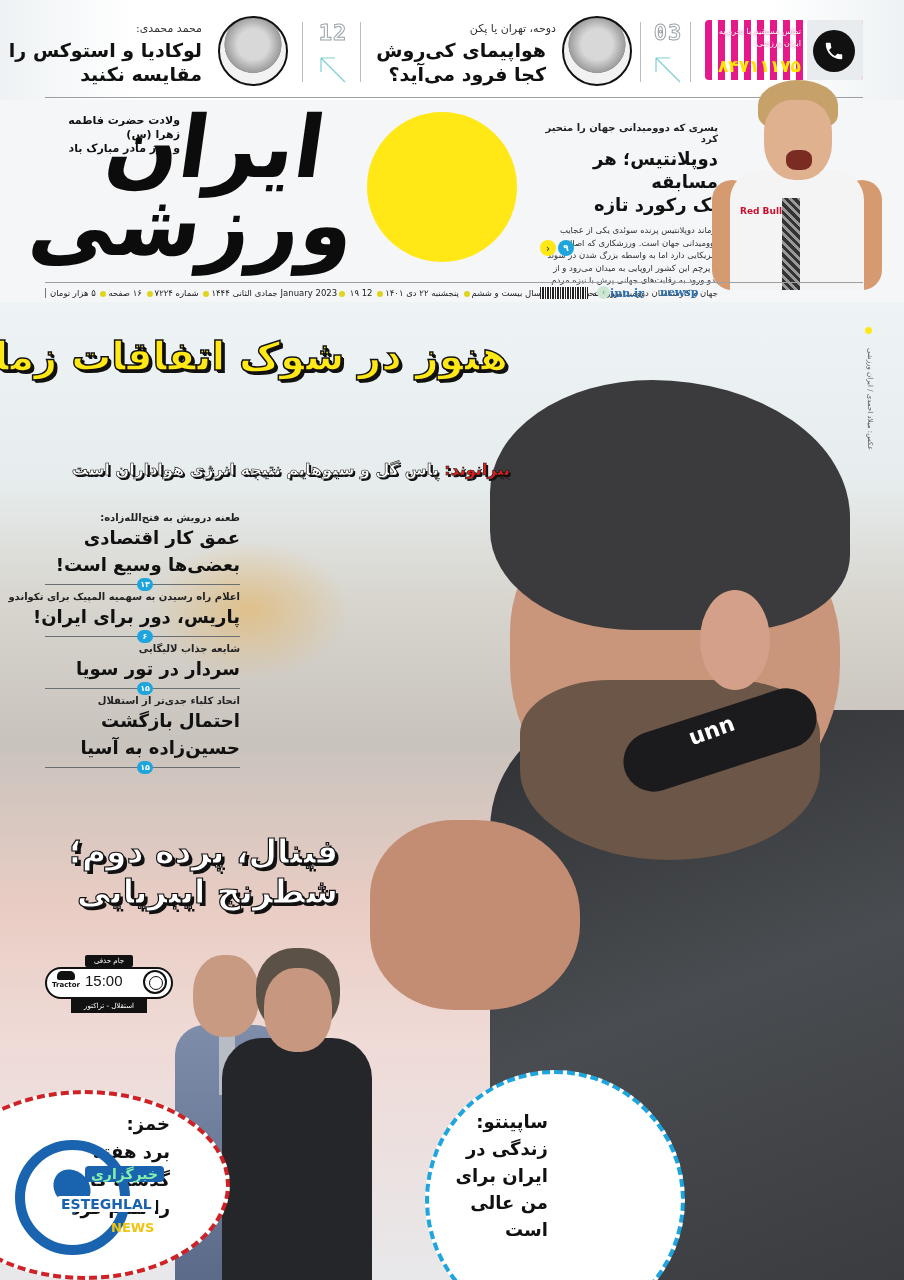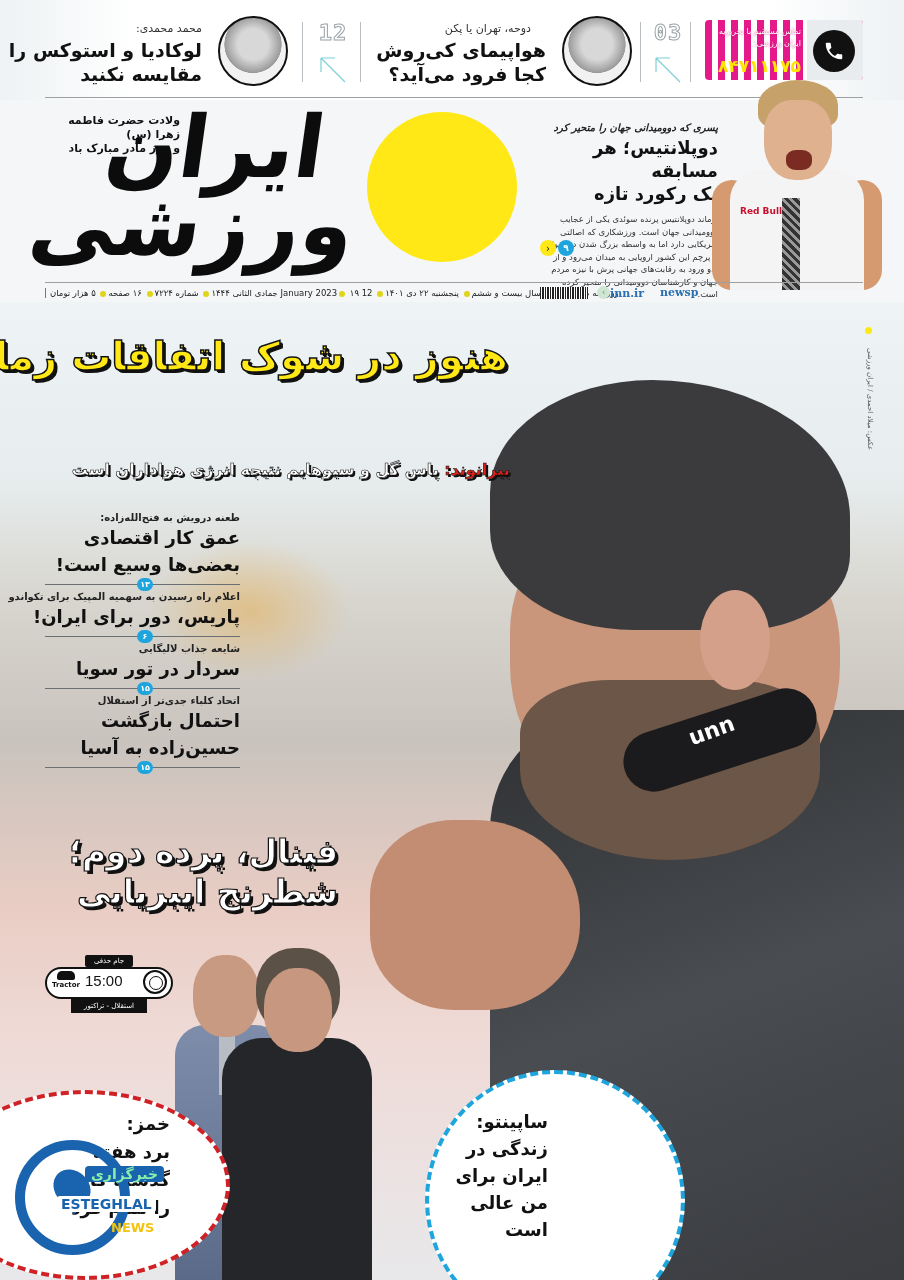--- a/index.html
+++ b/index.html
@@ -28,21 +28,21 @@
   .teaser .kicker { position: absolute; font-size: 11px; color: #333; white-space: nowrap; }
   .teaser .title { position: absolute; font-size: 19px; font-weight: bold; line-height: 24px; white-space: nowrap; color: #111; }
 
   
   .masthead { position: absolute; top: 100px; left: 0; width: 904px; height: 180px; }
   .logo-text { position: absolute; left: 60px; top: 8px; width: 300px; font-size: 86px; line-height: 78px; font-weight: bold; color: #0c0c0c; text-align: center; letter-spacing: -4px; transform: skewX(-8deg); font-family: "DejaVu Sans", sans-serif; }
   .greeting { position: absolute; left: 40px; top: 14px; width: 140px; font-size: 11px; font-weight: bold; line-height: 14px; text-align: right; color: #111; }
   .sun { position: absolute; left: 367px; top: 12px; width: 150px; height: 150px; border-radius: 50%; background: #ffe815; }
 
   .feature { position: absolute; right: 186px; top: 22px; width: 178px; text-align: right; }
-  .feature .kicker { font-size: 10px; font-weight: bold; color: #222; font-style: italic; }
+  .feature .kicker { font-size: 10px; font-weight: bold; color: #222; }
   .feature .title { font-size: 18px; font-weight: bold; line-height: 23px; margin-top: 3px; color: #111; }
   .feature .body { font-size: 8.5px; line-height: 12.5px; color: #333; margin-top: 8px; }
   .feature .pg-badge { display: inline-flex; gap: 2px; vertical-align: middle; }
   .pg-badge .yb { width: 16px; height: 16px; border-radius: 50%; background: #ffe815; font-size: 10px; display:flex; align-items:center; justify-content:center; }
   .pg-badge .bb { width: 16px; height: 16px; border-radius: 50%; background: #1ea5dd; color: #fff; font-size: 9px; font-weight: bold; display:flex; align-items:center; justify-content:center; }
 
   .athlete { position: absolute; right: 22px; top: -20px; width: 170px; height: 210px; }
   .athlete .hair { position: absolute; left: 46px; top: 0; width: 80px; height: 50px; border-radius: 50% 50% 30% 30%; background: #c6a26a; }
   .athlete .face { position: absolute; left: 52px; top: 20px; width: 68px; height: 80px; border-radius: 40% 40% 45% 45%; background: #e0b18f; }
   .athlete .mouth { position: absolute; left: 74px; top: 70px; width: 26px; height: 20px; border-radius: 40%; background: #7a2c22; }
@@ -153,21 +153,21 @@
   <div class="page-num" style="left:650px; top:20px;">
     <div class="digits">03</div>
     <svg width="28" height="28">
         <path d="M2 2 L26 26 M2 2 L16 2 M2 2 L2 16" stroke="#7fcfd6" stroke-width="1.2" fill="none"></path>
       </svg>
   </div>
   <div class="vdiv" style="left:640px;"></div>
 
   <div class="teaser" style="left:400px; width:232px;">
     <div class="portrait" style="right:0;"></div>
-    <div class="kicker" style="right:101px; top:10px;text-align:right;">دوحه، تهران یا پکن</div>
+    <div class="kicker" style="right:76px; top:10px;text-align:right;">دوحه، تهران یا پکن</div>
     <div class="title" style="right:86px; top:26px;">هواپیمای کی‌روش</div>
     <div class="title" style="right:86px; top:50px;">کجا فرود می‌آید؟</div>
   </div>
 
   <div class="vdiv" style="left:360px;"></div>
   <div class="page-num" style="left:315px; top:20px;">
     <div class="digits">12</div>
     <svg width="28" height="28">
         <path d="M2 2 L26 26 M2 2 L16 2 M2 2 L2 16" stroke="#7fcfd6" stroke-width="1.2" fill="none"></path>
       </svg>

